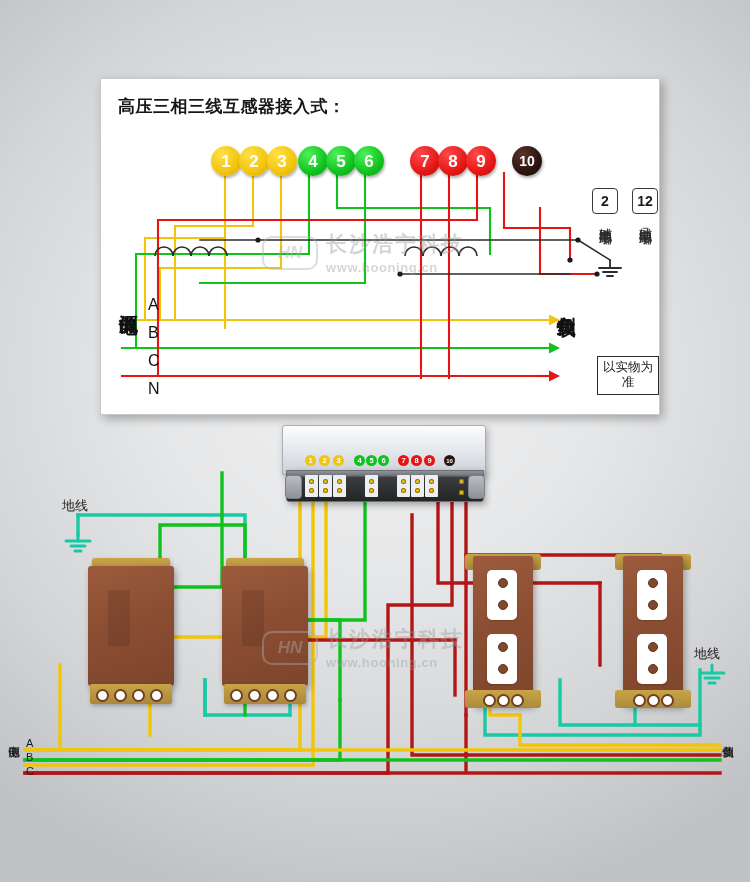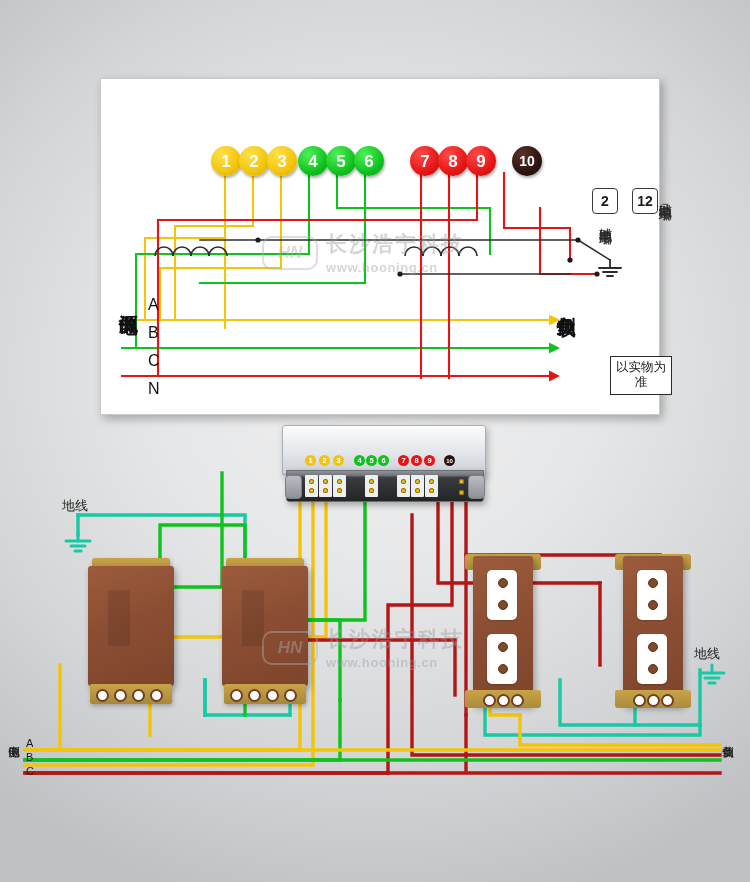--- a/index.html
+++ b/index.html
@@ -42,21 +42,21 @@
     font-size:14px;font-weight:bold;color:#1b1b1b;background:#fff;
   }
   .vtext{
     writing-mode:vertical-rl;text-orientation:upright;
     font-size:13px;color:#2a2a2a;letter-spacing:1px;line-height:1.06;
     font-weight:500;
   }
   #note-box{
     border:1.6px solid #2b2b2b;background:#fff;
     width:56px;padding:3px 2px;text-align:center;
-    font-size:12.5px;color:#1b1b1b;line-height:1.22;font-weight:500;margin-left:13px;
+    font-size:12.5px;color:#1b1b1b;line-height:1.22;font-weight:500;
   }
 
   
   .cn-vert{
     writing-mode:vertical-rl;text-orientation:upright;
     font-size:19px;font-weight:bold;color:#111;line-height:1.12;
   }
   .phase-lbl{font-size:16px;color:#111;font-family:"Liberation Sans",sans-serif;}
 
   
@@ -109,20 +109,21 @@
     display:flex;align-items:center;justify-content:center;
     font-size:17px;font-weight:bold;color:#adadad;font-style:italic;
   }
 </style>
 </head>
 <body>
 
 <div class="stage">
 
   <div class="abs" id="schematic-card"></div>
+  <div class="abs" id="schematic-title">高压三相三线互感器接入式：</div>
 
   <svg class="abs" style="left:100px;top:78px;" width="558" height="335">
     <g fill="none" stroke-width="2.1" stroke-linecap="square">
 
       <path d="M125,95 L125,160 L45,160" stroke="#f2c40a"></path>
       <path d="M153,95 L153,148 L75,148 L75,242" stroke="#f2c40a"></path>
       <path d="M181,95 L181,190 L60,190 L60,242" stroke="#f2c40a"></path>
       <path d="M125,160 L125,250" stroke="#f2c40a"></path>
       <path d="M45,160 L45,242" stroke="#f2c40a"></path>
 
@@ -221,21 +222,21 @@
       </div>
   </div>
 
   <div class="abs" style="left:592px;top:188px;display:flex;flex-direction:column;align-items:center;">
     <div class="boxnum">
         <span>2</span>
       </div>
     <div class="vtext" style="margin-top:3px;">辅助电源端子＋</div>
   </div>
 
-  <div class="abs" style="left:632px;top:188px;display:flex;flex-direction:row;align-items:center;">
+  <div class="abs" style="left:632px;top:188px;display:flex;flex-direction:column;align-items:center;">
     <div class="boxnum">
         <span>12</span>
       </div>
     <div class="vtext" style="margin-top:3px;">辅助电源端子－</div>
   </div>
 
   <div class="abs" id="note-box" style="left:597px;top:356px;">以实物为准</div>
 
   <div class="abs cn-vert" style="left:118px;top:300px;">电源侧</div>
   <div class="abs phase-lbl" style="left:148px;top:296px;">A</div>

